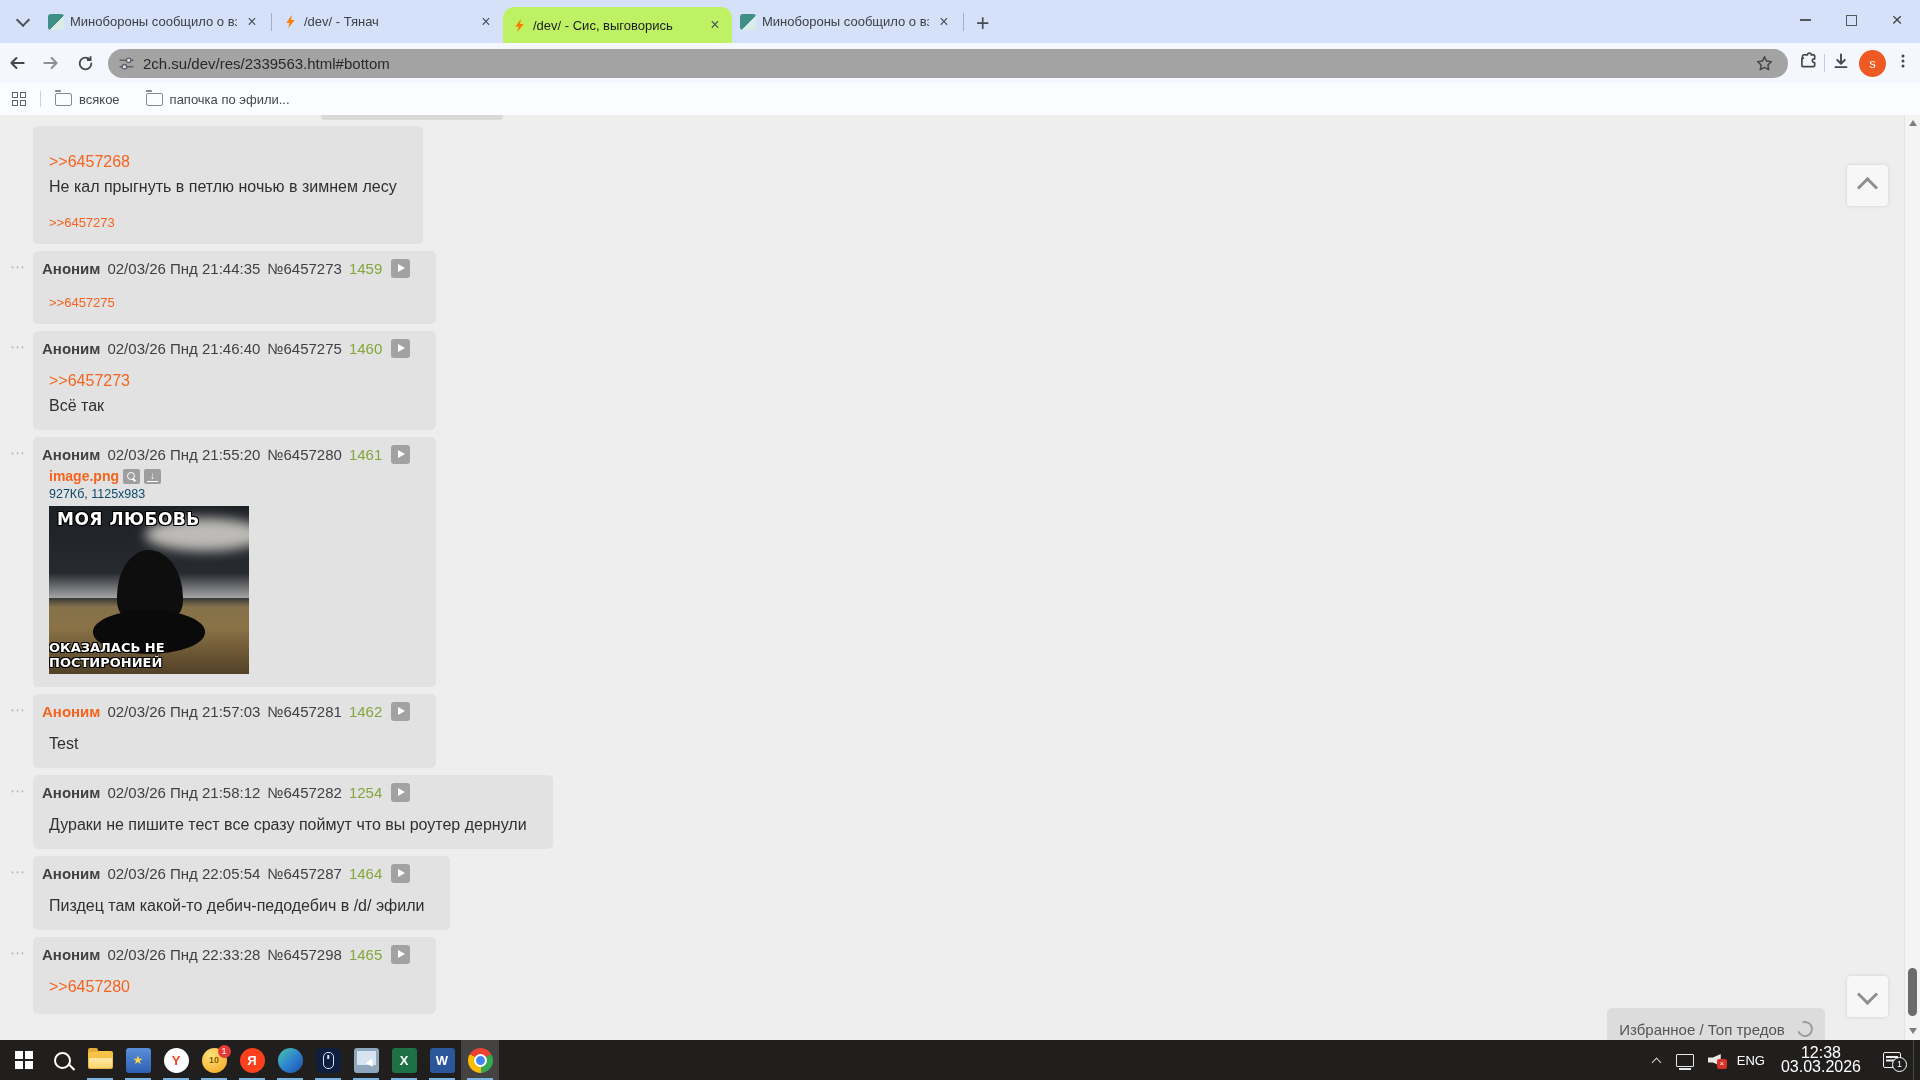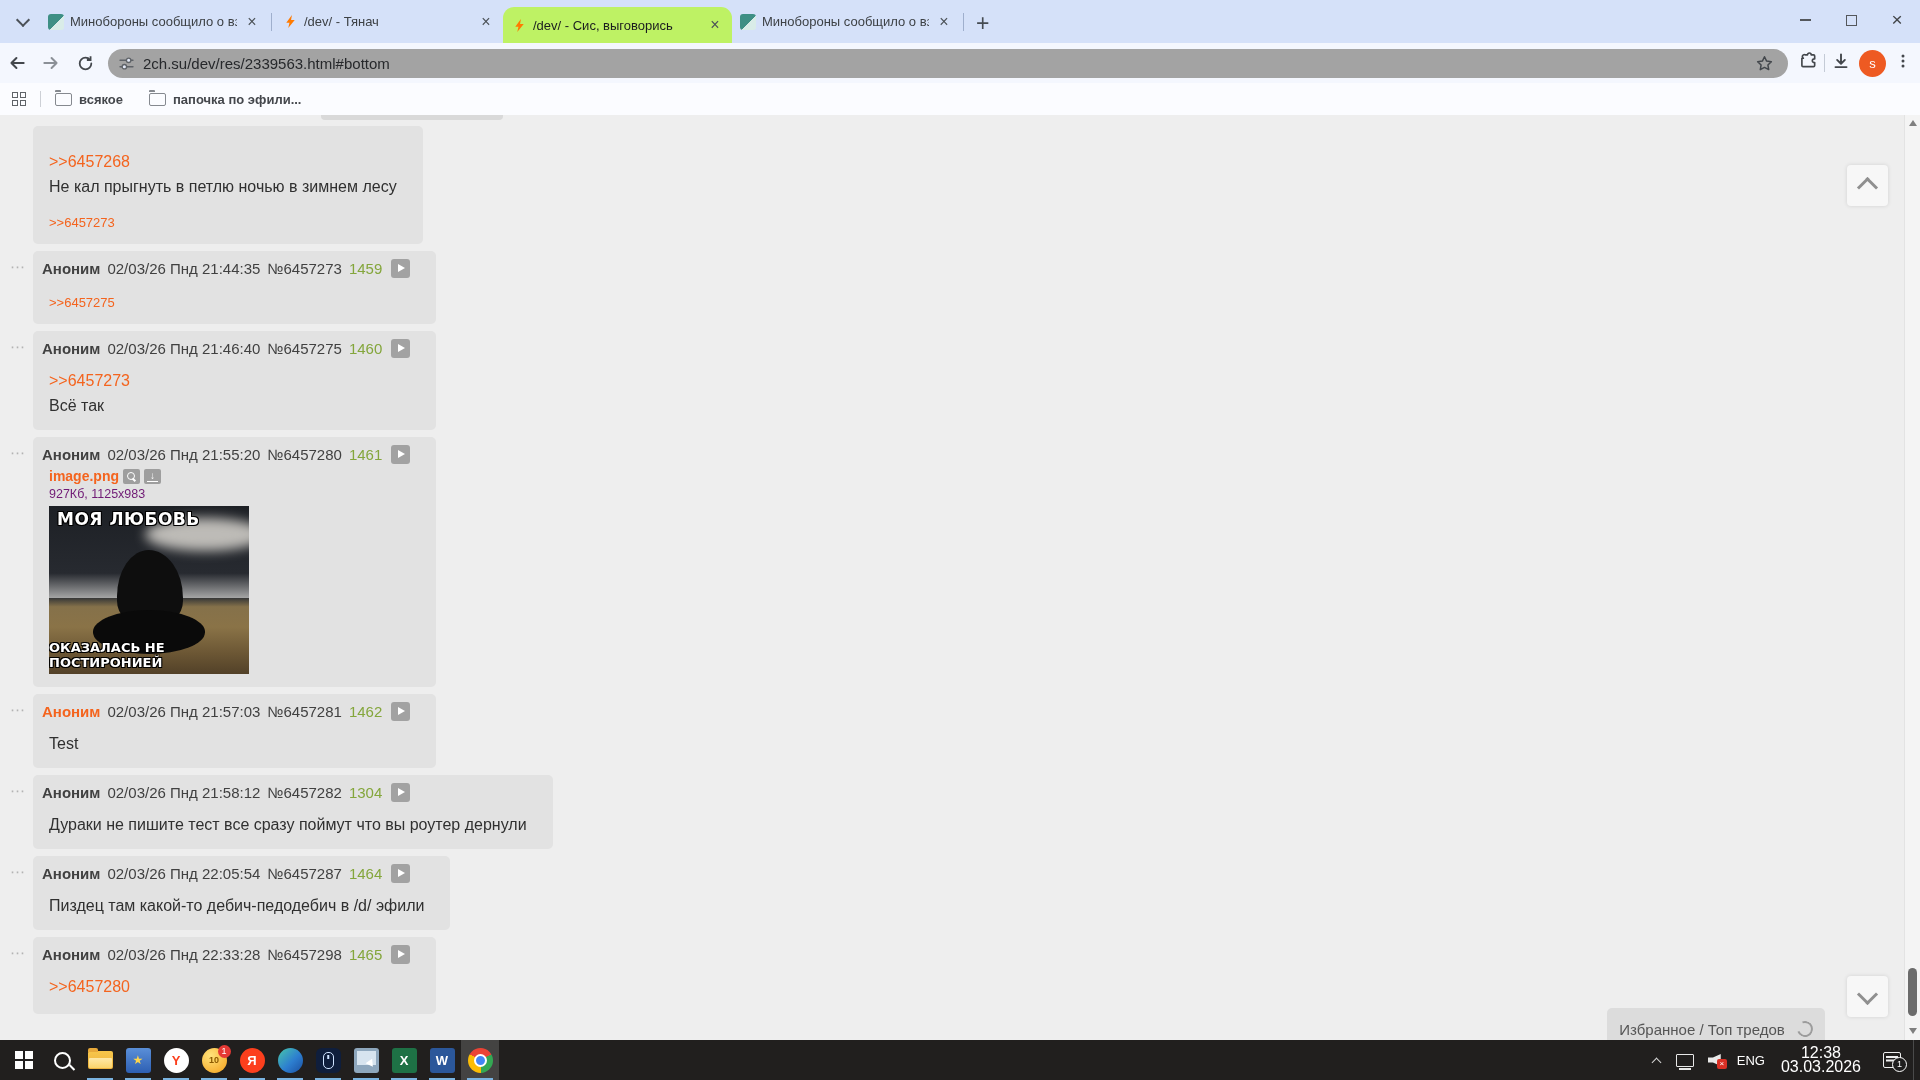--- a/index.html
+++ b/index.html
@@ -29,21 +29,21 @@
   
   .toolbar{position:absolute;top:43px;left:0;width:1920px;height:40px;background:#f4f7fe;display:flex;align-items:center;}
   .navbtn{width:34px;height:34px;display:flex;align-items:center;justify-content:center;flex:0 0 auto;}
   .omnibox{flex:1;height:29px;background:#a3a3a3;border-radius:15px;display:flex;align-items:center;margin:0 10px 0 6px;padding:0 6px 0 10px;}
   .url{font-size:15px;color:#26282b;margin-left:8px;}
   .star{margin-left:auto;display:flex;align-items:center;margin-right:8px;}
   .tool-right{display:flex;align-items:center;flex:0 0 auto;margin-right:8px;}
   .tool-sep{width:1px;height:18px;background:#c4cbd6;margin:0 6px;}
   .avatar{width:27px;height:27px;border-radius:50%;background:#ee5a22;color:#fff;font-size:13px;display:flex;align-items:center;justify-content:center;margin:0 8px;}
   
-  .bookmarks{position:absolute;top:83px;left:0;width:1920px;height:32px;background:#fbfcff;display:flex;align-items:center;font-size:13px;color:#44474c;font-weight:bold;}
+  .bookmarks{position:absolute;top:83px;left:0;width:1920px;height:32px;background:#fbfcff;display:flex;align-items:center;font-size:13px;color:#44474c;}
   .appsgrid{display:grid;grid-template-columns:6px 6px;gap:2px;margin:0 14px 0 12px;}
   .appsgrid i{width:6px;height:6px;border:1.6px solid #5f6368;box-sizing:border-box;display:block;}
   .bm-sep{width:1px;height:16px;background:#cdd0d6;margin-right:14px;}
   .bm{display:flex;align-items:center;margin-right:26px;}
   .bm-folder{width:15px;height:11px;border:1.5px solid #85898f;border-radius:2px;position:relative;margin-right:7px;}
   .bm-folder:before{content:'';position:absolute;top:-4px;left:-1px;width:6px;height:2.5px;background:#85898f;border-radius:1px 1px 0 0;}
   
   .content{position:absolute;top:115px;left:0;width:1920px;height:925px;background:#eee;overflow:hidden;}
   .sliver{position:absolute;top:0;left:321px;width:182px;height:5px;background:#d9d9d9;border-radius:0 0 4px 4px;}
   .posts{padding-top:11px;}
@@ -63,21 +63,21 @@
   .pquote{color:#f4641e;display:block;margin-bottom:3px;font-size:16px;cursor:pointer;}
   .preplies{margin:15px 0 0 7px;}
   .preply{color:#f4641e;font-size:13px;margin-right:8px;cursor:pointer;}
   .file-line{margin:4px 0 0 7px;display:flex;align-items:center;gap:4px;}
   .file-name{color:#f4641e;font-size:14px;font-weight:bold;cursor:pointer;}
   .mini-btn{width:17px;height:15px;background:#9e9e9e;border-radius:2px;position:relative;display:inline-block;}
   .mglass{position:absolute;left:4px;top:3px;width:6px;height:6px;border:1.5px solid #fff;border-radius:50%;}
   .mglass:after{content:'';position:absolute;left:5px;top:5px;width:1.6px;height:4px;background:#fff;transform:rotate(-45deg);}
   .dl{position:absolute;left:3px;top:2px;width:11px;height:10px;color:#fff;font-size:10px;line-height:9px;text-align:center;border-bottom:1.6px solid #fff;}
   .dl:before{content:'↓';}
-  .file-meta{margin:3px 0 0 7px;font-size:12.5px;color:#701a75;}
+  .file-meta{margin:3px 0 0 7px;font-size:12.5px;color:#0c4a6e;}
   .file-row{display:flex;margin:5px 0 0 7px;}
   .meme{width:200px;height:168px;position:relative;overflow:hidden;flex:0 0 200px;
         background:linear-gradient(180deg,#1d2025 0%,#272a30 40%,#34343356 55%,#3a3a38 55%,#85714a 60%,#8a7347 72%,#6b5634 88%,#524128 100%);}
   .cloud{position:absolute;top:7%;right:-8%;width:60%;height:20%;background:#d9d6d0;border-radius:50%;filter:blur(6px);opacity:.85;}
   .knight{position:absolute;left:34%;top:26%;width:33%;height:46%;background:#0e0e0e;border-radius:48% 52% 42% 42%/60% 62% 34% 34%;}
   .knight-base{position:absolute;left:22%;top:62%;width:56%;height:26%;background:#0a0a0a;border-radius:50%;}
   .meme-top{position:absolute;top:3px;left:8px;font-size:17px;font-weight:bold;color:#fff;font-family:"DejaVu Sans",sans-serif;
             text-shadow:1px 1px 0 #000,-1px 1px 0 #000,1px -1px 0 #000,-1px -1px 0 #000;letter-spacing:.5px;}
   .meme-bottom{position:absolute;bottom:4px;left:0;right:0;font-size:13px;font-weight:bold;color:#fff;font-family:"DejaVu Sans",sans-serif;
             text-shadow:1px 1px 0 #000,-1px 1px 0 #000,1px -1px 0 #000,-1px -1px 0 #000;}
@@ -332,21 +332,21 @@
         <div class="post">
           <div class="phead"><span class="pname op">Аноним</span><span class="pdate">02/03/26 Пнд 21:57:03</span><span class="pnum">№6457281</span><span class="pcount">1462</span><span class="pexpand"><span class="tri"></span></span></div>
           <div class="pbody">
             <div>Test</div>
           </div>
         </div>
       </div>
       <div class="prow">
         <span class="pdots">⋯</span>
         <div class="post">
-          <div class="phead"><span class="pname">Аноним</span><span class="pdate">02/03/26 Пнд 21:58:12</span><span class="pnum">№6457282</span><span class="pcount">1304</span><span class="pexpand"><span class="tri"></span></span></div>
+          <div class="phead"><span class="pname">Аноним</span><span class="pdate">02/03/26 Пнд 21:58:12</span><span class="pnum">№6457282</span><span class="pcount">1254</span><span class="pexpand"><span class="tri"></span></span></div>
           <div class="pbody">
             <div>Дураки не пишите тест все сразу поймут что вы роутер дернули</div>
           </div>
         </div>
       </div>
       <div class="prow">
         <span class="pdots">⋯</span>
         <div class="post">
           <div class="phead"><span class="pname">Аноним</span><span class="pdate">02/03/26 Пнд 22:05:54</span><span class="pnum">№6457287</span><span class="pcount">1464</span><span class="pexpand"><span class="tri"></span></span></div>
           <div class="pbody">

